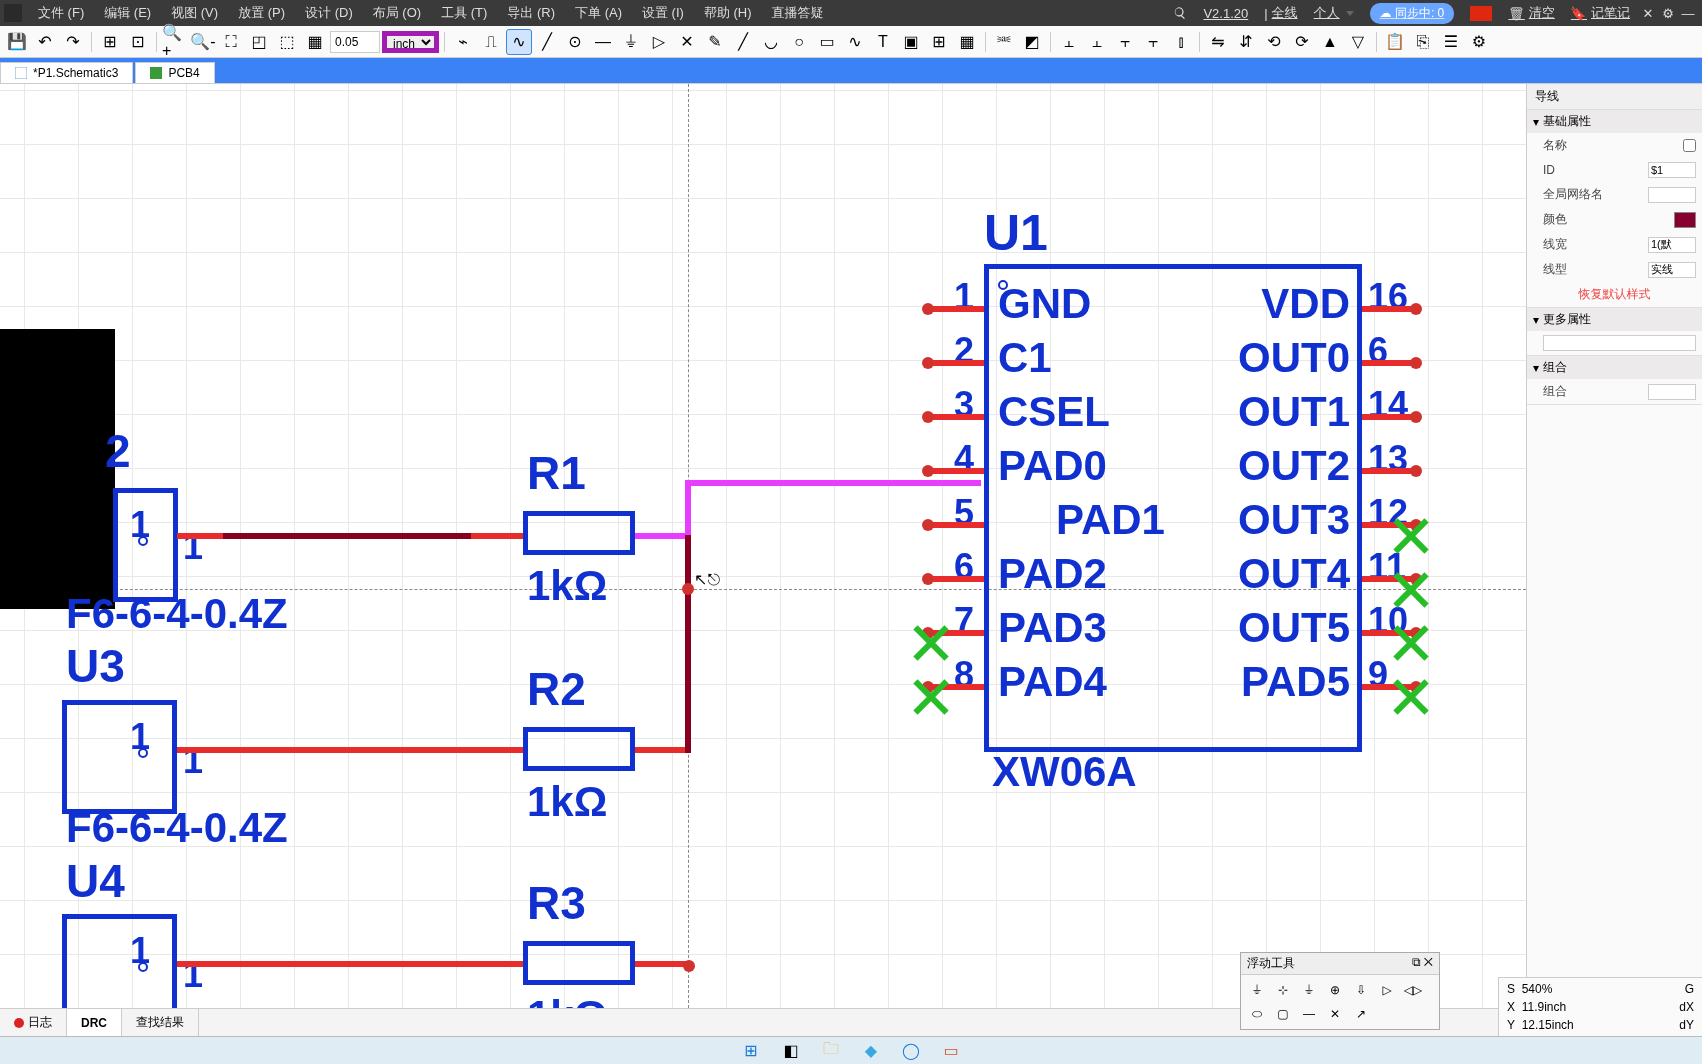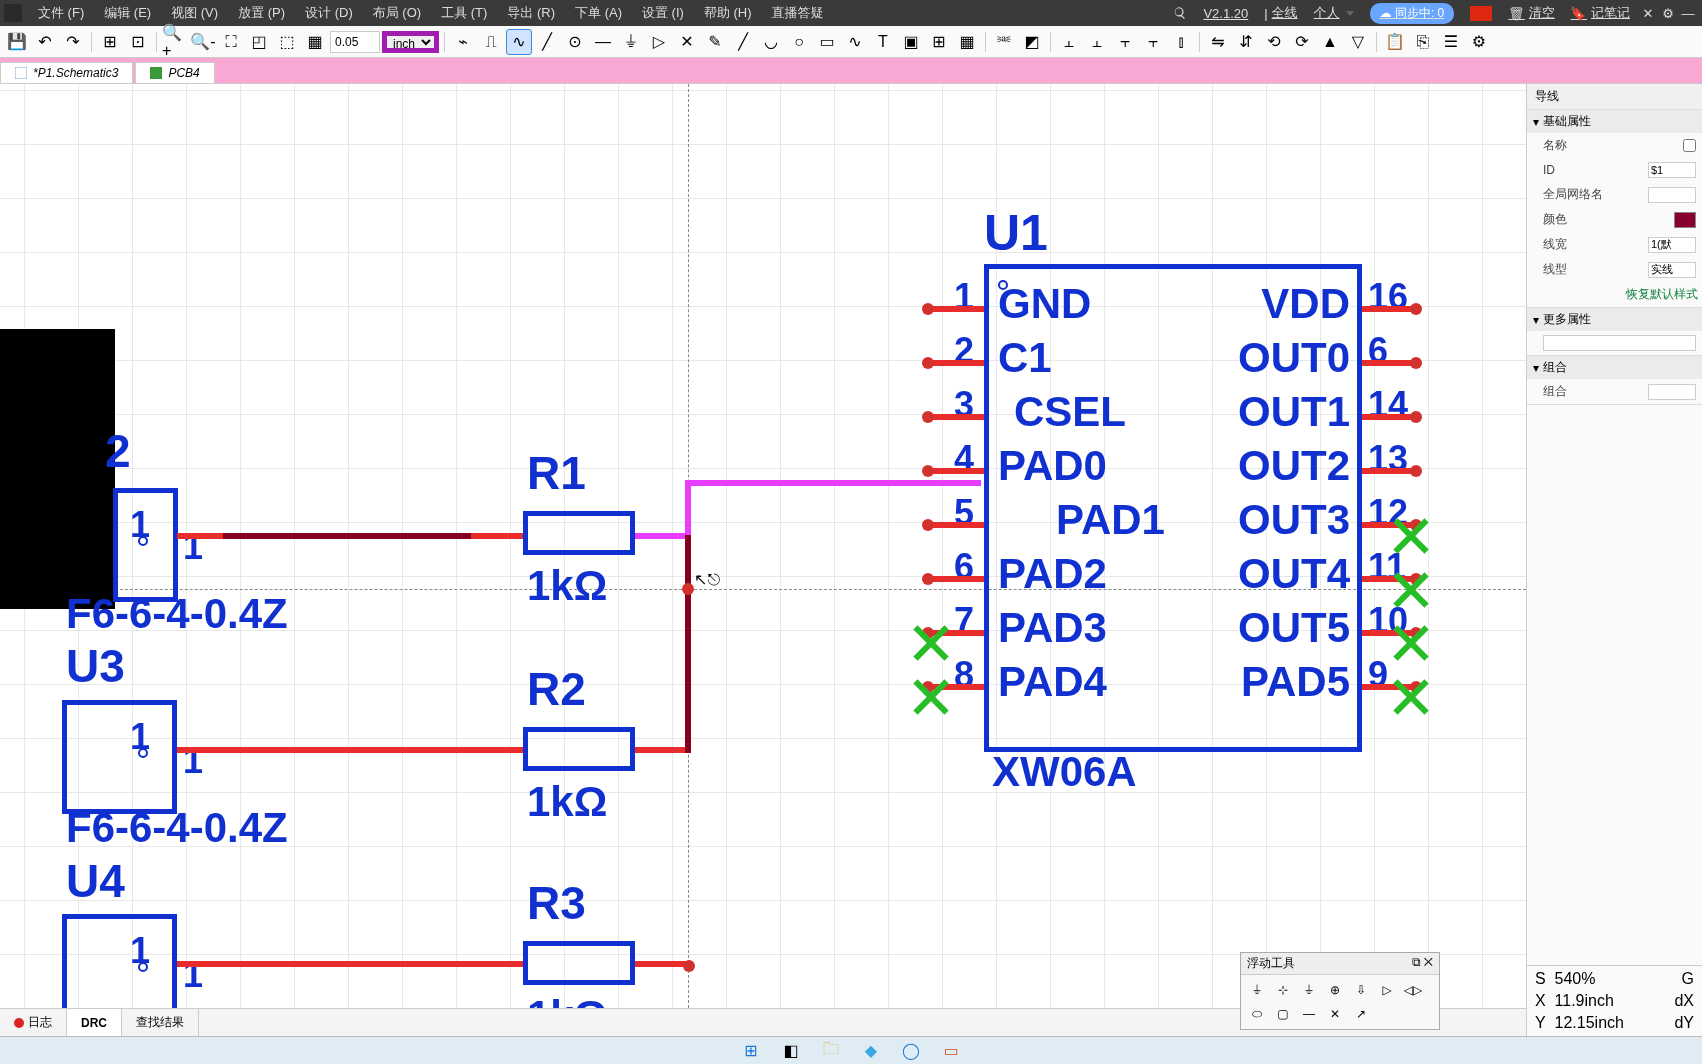--- a/index.html
+++ b/index.html
@@ -18,21 +18,21 @@
 
 
 .toolbar { height:32px; background:#fafafa; border-bottom:1px solid #ccc; display:flex; align-items:center; padding:0 4px; gap:2px; }
 .toolbar .btn { width:26px; height:26px; display:flex; align-items:center; justify-content:center; cursor:pointer; border-radius:3px; }
 .toolbar .btn.active { background:#d0e4ff; border:1px solid #3a8adb; }
 .toolbar .sep { width:1px; height:20px; background:#ccc; margin:0 3px; }
 .toolbar input[type=text]{ width:50px; height:22px; border:1px solid #ccc; font-size:12px; padding:0 4px; }
 .toolbar select { height:22px; border:5px solid #a21caf; font-size:12px; padding:0 2px; }
 
 
-.tabbar { height:26px; background:#f9a8d4; display:flex; align-items:flex-end; border-bottom:1px solid #ccc;font-style:italic; }
+.tabbar { height:26px; background:#3b82f6; display:flex; align-items:flex-end; border-bottom:1px solid #ccc; }
 .tabbar .tab { background:#fff; border:1px solid #ccc; border-bottom:none; padding:3px 14px; font-size:12px; margin-right:2px; display:flex; align-items:center; gap:6px; }
 .tabbar .tab-ico { width:12px; height:12px; }
 
 
 .workspace { position:relative; display:flex; height:calc(1064px - 26px - 32px - 26px - 28px - 28px); }
 .canvas-wrap { flex:1; position:relative; background:#fff; overflow:hidden; }
 .prop-panel { width:176px; background:#fafafa; border-left:1px solid #ccc; font-size:12px; }
 
 
 .canvas { position:absolute; inset:0;
@@ -63,30 +63,30 @@
 
 
 .prop-panel .hdr { padding:4px 8px; background:#f0f0f0; border-bottom:1px solid #ddd; }
 .prop-panel .grp { border-bottom:1px solid #ddd; }
 .prop-panel .grp-title { background:#eceaea; padding:3px 6px; display:flex; align-items:center; gap:4px; font-size:12px; }
 .prop-panel .row { display:flex; padding:4px 6px 4px 16px; align-items:center; }
 .prop-panel .row label { flex:1; color:#444; }
 .prop-panel .row input[type=text]{ width:48px; border:1px solid #ccc; font-size:11px; padding:1px 2px;}
 .prop-panel .row input[type=checkbox]{ }
 .prop-panel .swatch { width:22px; height:16px; background:#880030; border:1px solid #888;}
-.prop-panel .reset-link { color:#15803d; text-align:right; padding:4px; cursor:pointer;}
+.prop-panel .reset-link { color:#ef4444; text-align:center; padding:4px; cursor:pointer;}
 
 
 .float-tool { position:absolute; right:262px; bottom:34px; width:200px; background:#f8f8f8; border:1px solid #aaa; font-size:12px;}
 .float-tool .ft-title { background:#eee; padding:2px 6px; display:flex; justify-content:space-between; border-bottom:1px solid #ccc;}
 .float-tool .ft-body { display:flex; flex-wrap:wrap; padding:4px; gap:2px;}
 .float-tool .ft-body .fb { width:24px; height:22px; display:flex; align-items:center; justify-content:center; border:1px solid transparent; cursor:pointer;}
 
 
-.coord-pane { position:absolute; right:0; bottom:28px; width:176px; background:#fafafa; border-left:1px solid #ccc; border-top:1px solid #ccc; font-size:16px; padding:2px 0;}
+.coord-pane { position:absolute; right:0; bottom:28px; width:204px; background:#fafafa; border-left:1px solid #ccc; border-top:1px solid #ccc; font-size:12px; padding:2px 0;}
 .coord-pane .crow { display:flex; padding:2px 8px; justify-content:space-between;}
 
 
 .statusbar { height:28px; background:#f4f4f4; border-top:1px solid #ccc; display:flex; align-items:center; font-size:12px;}
 .statusbar .sb-item { padding:0 14px; border-right:1px solid #ccc; height:100%; display:flex; align-items:center; cursor:pointer;}
 .statusbar .sb-item.active { background:#fff; font-weight:bold;}
 .reddot { width:10px; height:10px; background:#d22; border-radius:50%; margin-right:4px;}
 
 
 .taskbar { height:28px; background:#e0ecf4; border-top:1px solid #bbb; display:flex; align-items:center; justify-content:center; gap:10px;}
@@ -278,21 +278,21 @@
     <div class="wire-bright" style="left:930px; top:222px; width:54px; height:6px;"></div>
     <div class="pin-dot" style="left:922px; top:219px;"></div>
     <div class="pname" style="left:998px; top:196px;">GND</div>
           <div class="pinnum" style="left:954px; top:246px;">2</div>
     <div class="wire-bright" style="left:930px; top:276px; width:54px; height:6px;"></div>
     <div class="pin-dot" style="left:922px; top:273px;"></div>
     <div class="pname" style="left:998px; top:250px;">C1</div>
           <div class="pinnum" style="left:954px; top:300px;">3</div>
     <div class="wire-bright" style="left:930px; top:330px; width:54px; height:6px;"></div>
     <div class="pin-dot" style="left:922px; top:327px;"></div>
-    <div class="pname" style="left:998px; top:304px;margin-left:16px;">CSEL</div>
+    <div class="pname" style="left:998px; top:304px;">CSEL</div>
           <div class="pinnum" style="left:954px; top:354px;">4</div>
     <div class="wire-bright" style="left:930px; top:384px; width:54px; height:6px;"></div>
     <div class="pin-dot" style="left:922px; top:381px;"></div>
     <div class="pname" style="left:998px; top:358px;">PAD0</div>
           <div class="pinnum" style="left:954px; top:408px;">5</div>
     <div class="wire-bright" style="left:930px; top:438px; width:54px; height:6px;"></div>
     <div class="pin-dot" style="left:922px; top:435px;"></div>
     <div class="pname" style="left:1056px; top:412px;">PAD1</div>
           <div class="pinnum" style="left:954px; top:462px;">6</div>
     <div class="wire-bright" style="left:930px; top:492px; width:54px; height:6px;"></div>

